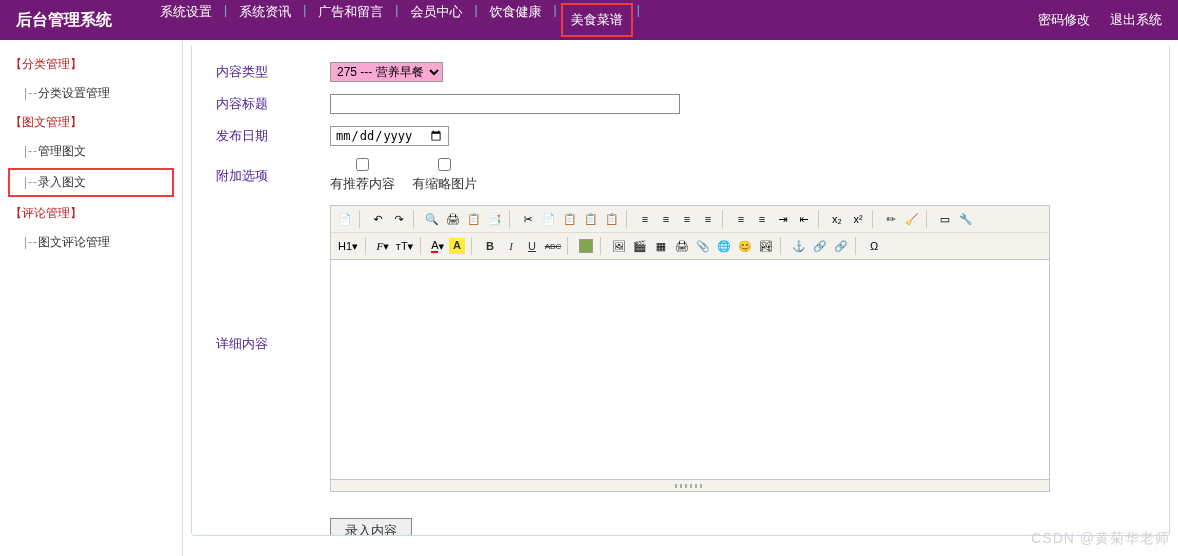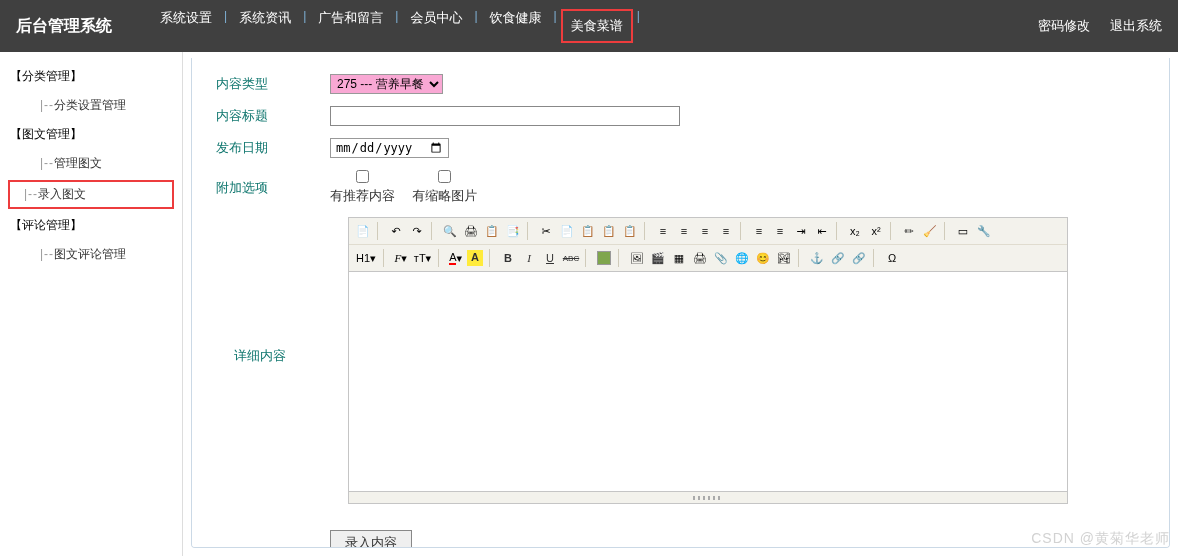--- a/index.html
+++ b/index.html
@@ -1,50 +1,50 @@
 <!DOCTYPE html>
 <html><head>
   <meta charset="utf-8">
   <style>
     * { margin: 0; padding: 0; box-sizing: border-box; }
     body { font-family: "Microsoft YaHei", Arial, sans-serif; font-size: 12px; background: #fff; width: 1178px; height: 556px; overflow: hidden; position: relative; }
     
-    .header { background: #404040; height: 52px; display: flex; align-items: center; padding: 0 16px; color: #fff; }
+    .header { background: #701a75; height: 40px; display: flex; align-items: center; padding: 0 16px; color: #fff; }
     .header-title { font-size: 16px; font-weight: bold; margin-right: 40px; }
     .main-nav { display: flex; align-items: flex-start; flex: 1; }
     .nav-item { color: #fff; padding: 0 8px; cursor: pointer; font-size: 13px; }
     .nav-sep { color: #7FB1D6; padding: 0 4px; }
     .nav-item.highlighted { border: 2px solid #ED3C3D; padding: 6px 8px; }
     .header-right { margin-left: auto; display: flex; gap: 20px; }
     .header-right span { color: #fff; cursor: pointer; font-size: 13px; }
     
     .container { display: flex; height: 520px; }
     
     .sidebar { width: 183px; border-right: 1px solid #ddd; padding-top: 10px; }
-    .side-group { color: #000000; padding: 6px 10px; font-size: 12px; }
-    .side-item { padding: 6px 10px 6px 40px; color: #333; cursor: pointer; font-size: 12px; }
+    .side-group { color: #b91c1c; padding: 6px 10px; font-size: 12px; }
+    .side-item { padding: 6px 10px 6px 24px; color: #333; cursor: pointer; font-size: 12px; }
     .side-item.highlighted { border: 2px solid #ED3C3D; margin: 2px 8px; padding: 4px 10px 4px 14px; }
     .side-prefix { color: #999; letter-spacing: 1px; }
     
     .content { flex: 1; padding: 6px 8px 0 8px; }
     .breadcrumb { background: linear-gradient(#E6F1FB,#C8E0F5); border: 1px solid #A6C7E4; border-radius: 3px; padding: 4px 8px; display: flex; align-items: center; gap: 6px; font-size: 12px; }
     .bc-icon { width: 12px; height: 10px; border: 1px solid #7795b3; background: #fff; display:inline-block; }
     .bc-bold { font-weight: bold; color:#222; }
     .bc-page { color:#2D5C99; }
     
     .form-area { border: 1px solid #CBD9E6; border-top:none; background:#fff; padding: 16px 24px 20px 24px; height: 490px; overflow:auto; border-radius: 0 0 4px 4px; }
     .form-row { display: flex; align-items: center; margin-bottom: 12px; }
-    .form-label { width: 114px; color: #0f766e; font-size: 13px; }
+    .form-label { width: 114px; color: #4c1d95; font-size: 13px; }
     .form-ctrl select { font-size:12px; border:1px solid #999; background:#f9a8d4; padding: 1px 2px;}
     .form-ctrl input[type="text"] { width: 350px; height: 20px; border: 1px solid #888; padding: 1px 4px; }
     .form-ctrl input[type="date"] { border:1px solid #999; font-size:12px; padding:1px 4px;}
     .chk-label { margin-right: 14px; font-size:13px; color:#333; display:inline-flex; align-items:center; gap:4px;flex-direction:column;}
     
     .editor-row { display:flex; align-items:flex-start;}
-    .editor-row .form-label { padding-top: 130px; margin-left: 18px; }
+    .editor-row .form-label { padding-top: 130px; }
     .editor-wrap { flex:none; width: 720px; }
     .toolbar { border: 1px solid #C5C5C5; background: #F3F2EC; }
     .tb-row { display:flex; flex-wrap:wrap; align-items:center; padding: 3px 4px; gap:1px; border-bottom:1px solid #E0DCCF; }
     .tb-row:last-child { border-bottom:none; }
     .tb-btn { width:20px; height:20px; display:inline-flex; align-items:center; justify-content:center; cursor:pointer; font-size:11px; border-radius:2px; }
     .tb-sep { width:5px; height:18px; border-left:1px solid #D0CBBA; margin:0 3px;}
     .editor-body { border:1px solid #C5C5C5; border-top:none; height:220px; background:#fff; }
     .drag-handle { height:12px; border:1px solid #C5C5C5; border-top:none; background:#F3F2EC; display:flex; align-items:center; justify-content:center; cursor:ns-resize; }
     .drag-dots { width:30px; height:4px; background:repeating-linear-gradient(90deg,#aaa 0 2px,transparent 2px 5px); }
     

